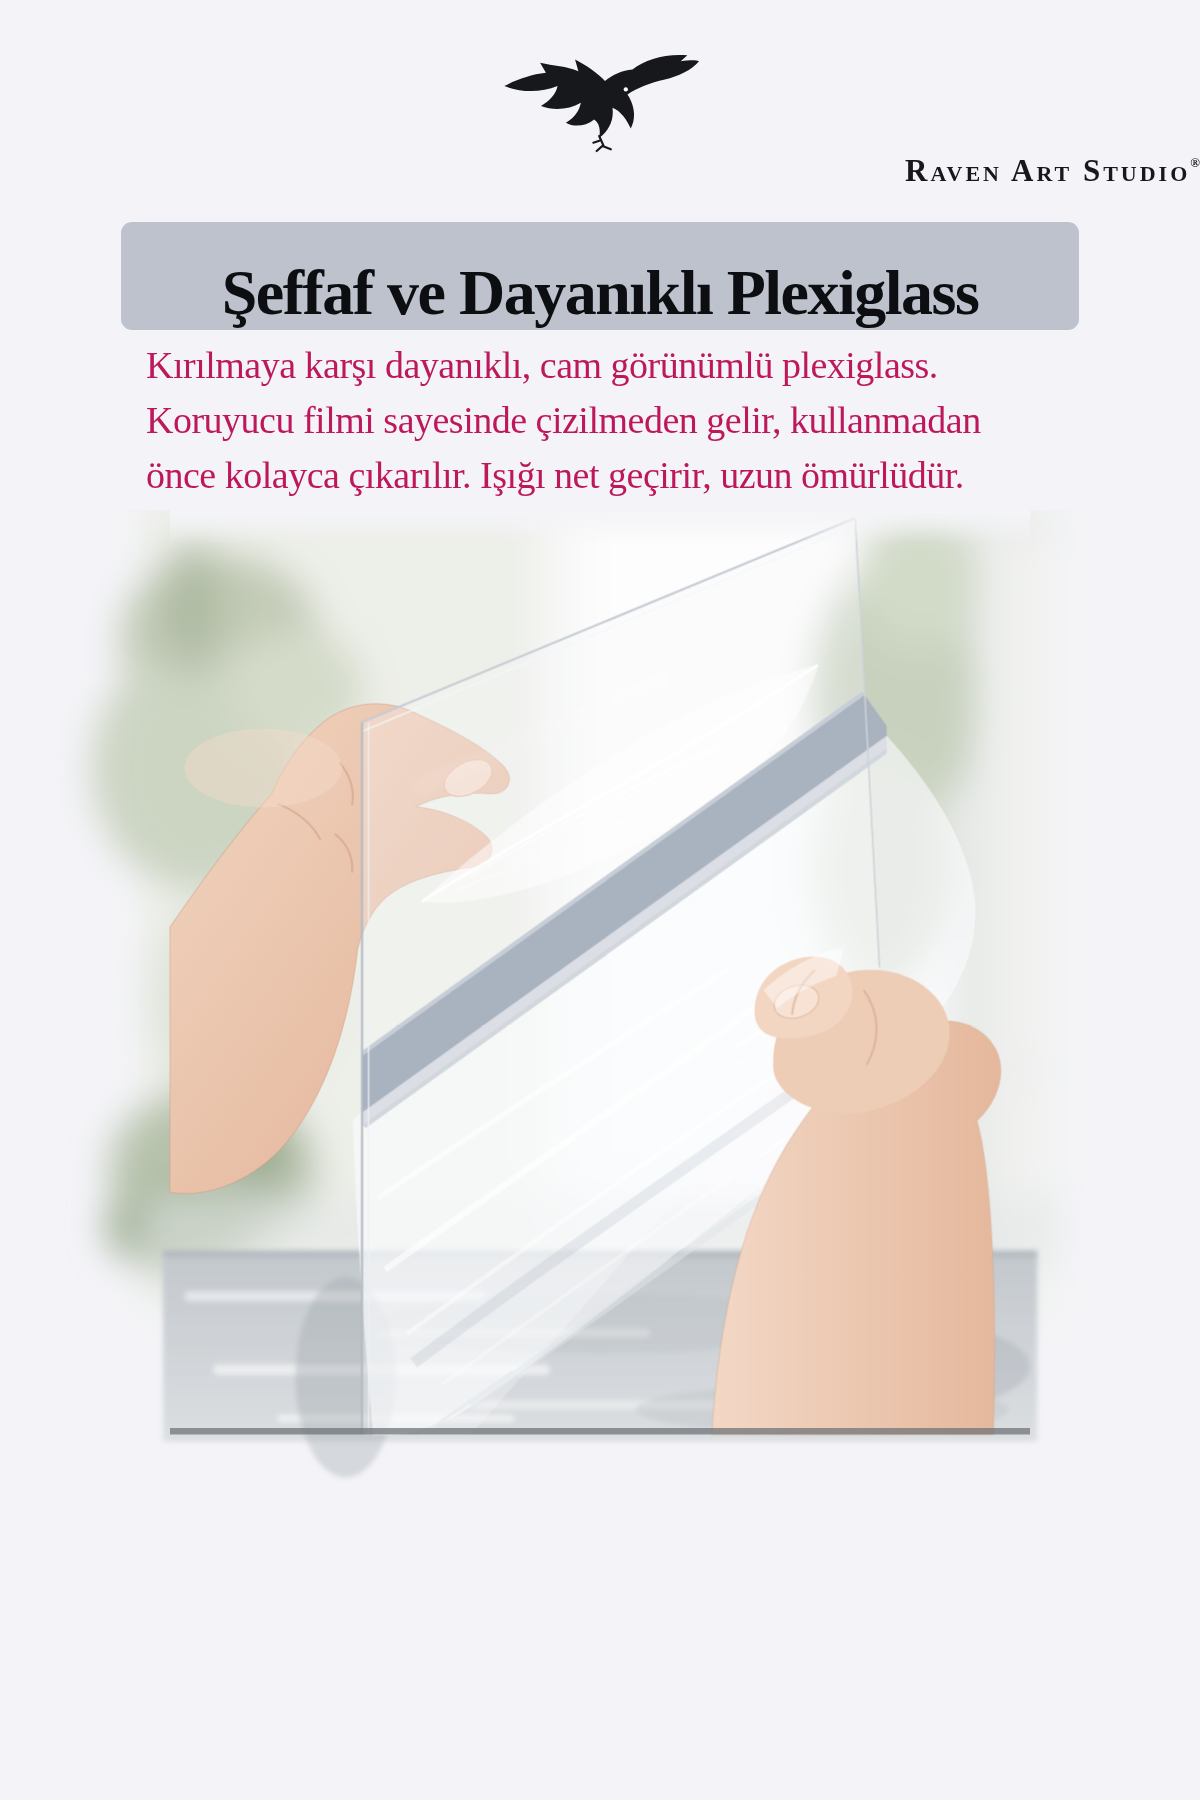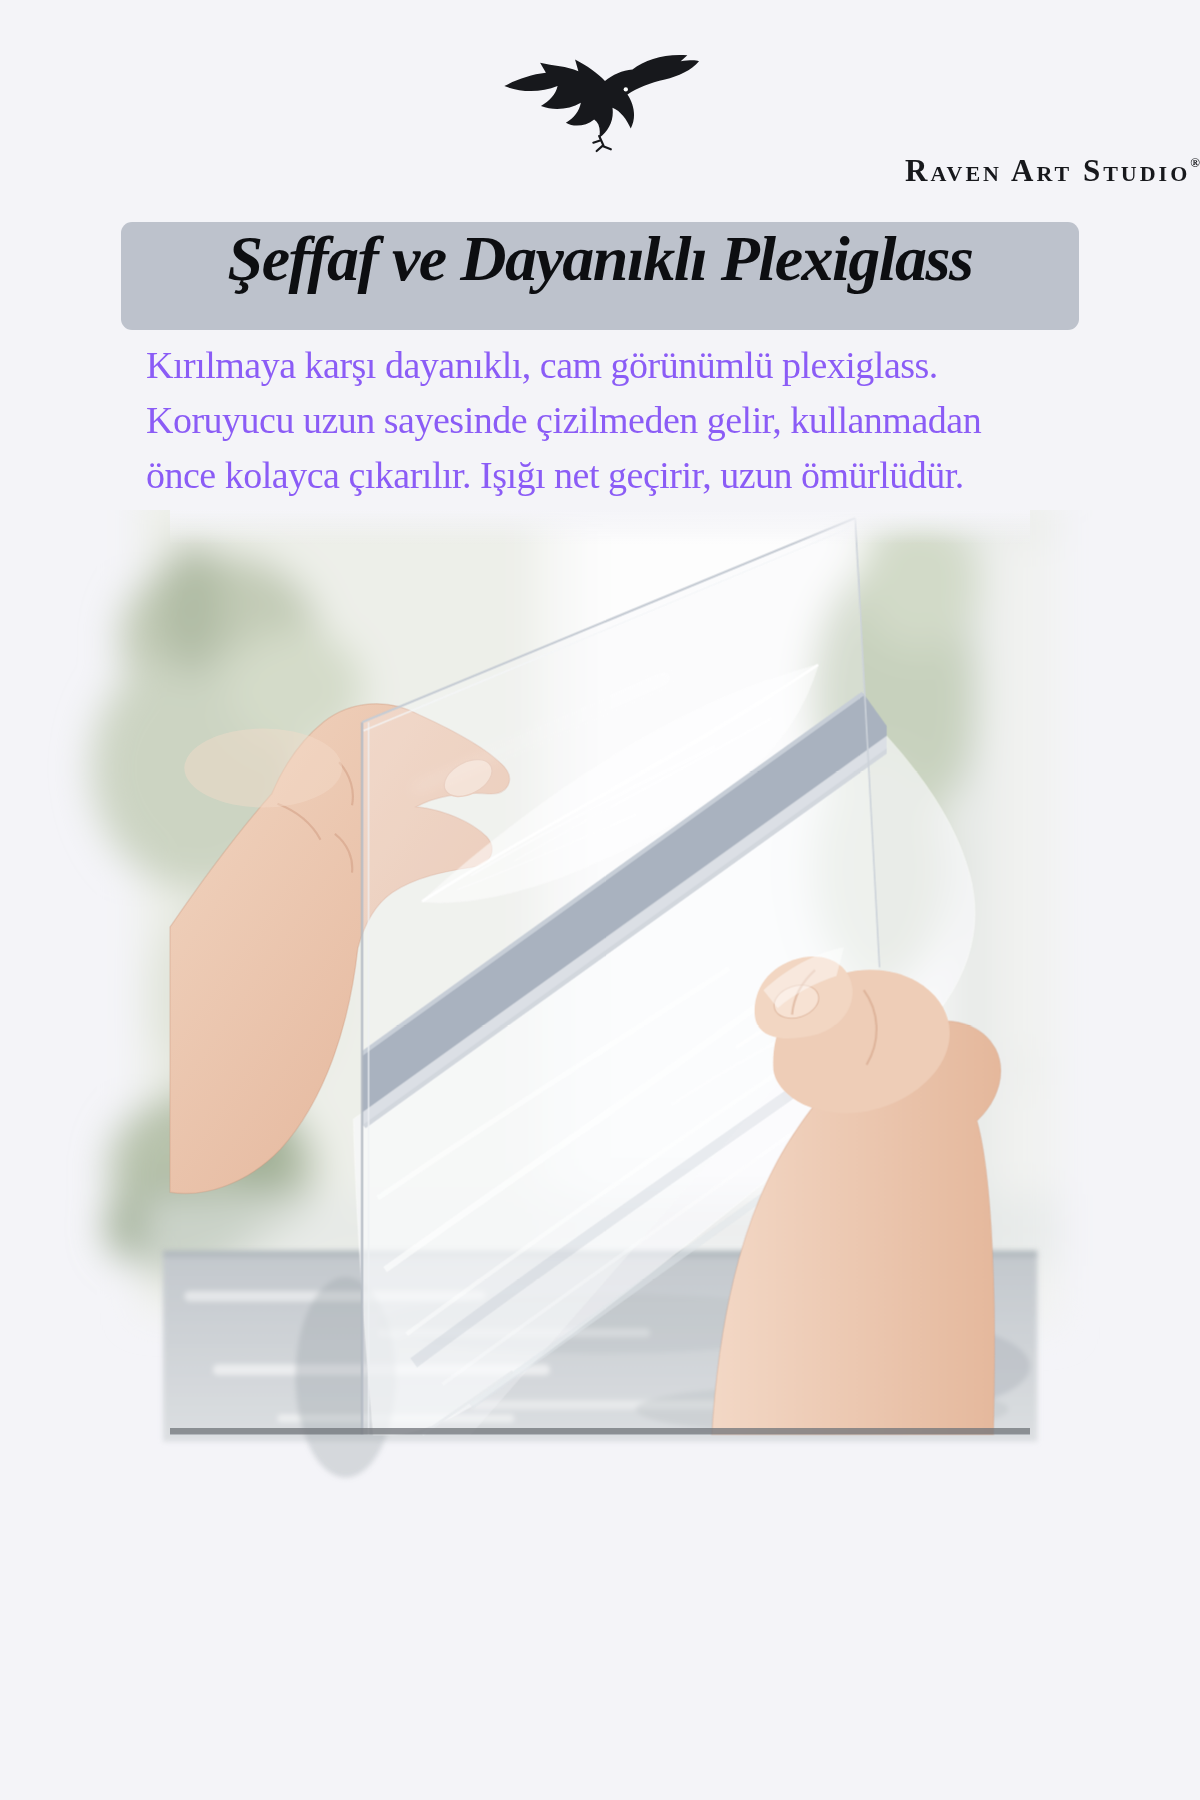--- a/index.html
+++ b/index.html
@@ -13,29 +13,29 @@
   .raven{position:absolute;left:470px;top:52px;width:260px;height:104px;}
   .brand-line{
     position:absolute;left:0;top:146px;width:1200px;text-align:right;
     font-variant:small-caps;font-weight:600;font-size:31px;
     letter-spacing:3px;color:#17181c;line-height:34px;
   }
   .brand-line sup{font-size:13px;letter-spacing:0;vertical-align:14px;}
   .banner{
     position:absolute;left:121px;top:222px;width:958px;height:108px;
     background:#bdc2cc;border-radius:11px;
-    display:flex;align-items:flex-start;justify-content:center;font-style:italic;
+    display:flex;align-items:flex-end;justify-content:center;
   }
   .banner h1{
     margin:0;font-size:64px;font-weight:700;color:#0d0e11;
     letter-spacing:-1.5px;white-space:nowrap;
   }
   .desc{
     position:absolute;left:146px;top:338px;width:980px;
-    font-size:38px;line-height:55px;color:#8b5cf6;letter-spacing:-0.5px;
+    font-size:38px;line-height:55px;color:#be185d;letter-spacing:-0.5px;
   }
   .photo{
     position:absolute;left:0;top:510px;width:1200px;height:1290px;overflow:hidden;
   }
   .photo svg{display:block;}
 </style>
 </head>
 <body style="background: rgb(244, 244, 248);">
 
 <div>
@@ -53,21 +53,21 @@
   <div class="brand-line">
     <span>Raven Art Studio</span><sup>®</sup>
   </div>
 
   <div class="banner" style="background: rgb(189, 194, 204);">
     <h1>Şeffaf ve Dayanıklı Plexiglass</h1>
   </div>
 
   <div class="desc">
     <div>Kırılmaya karşı dayanıklı, cam görünümlü plexiglass.</div>
-    <div>Koruyucu uzun sayesinde çizilmeden gelir, kullanmadan</div>
+    <div>Koruyucu filmi sayesinde çizilmeden gelir, kullanmadan</div>
     <div>önce kolayca çıkarılır. Işığı net geçirir, uzun ömürlüdür.</div>
   </div>
 
   <div class="photo">
     <svg width="1200" height="1290" viewBox="0 510 1200 1800" xmlns="http://www.w3.org/2000/svg">
       <defs>
         <filter id="blurBig" x="-30%" y="-30%" width="160%" height="160%">
             <feGaussianBlur stdDeviation="26"></feGaussianBlur>
           </filter>
         <filter id="blurMed" x="-30%" y="-30%" width="160%" height="160%">

